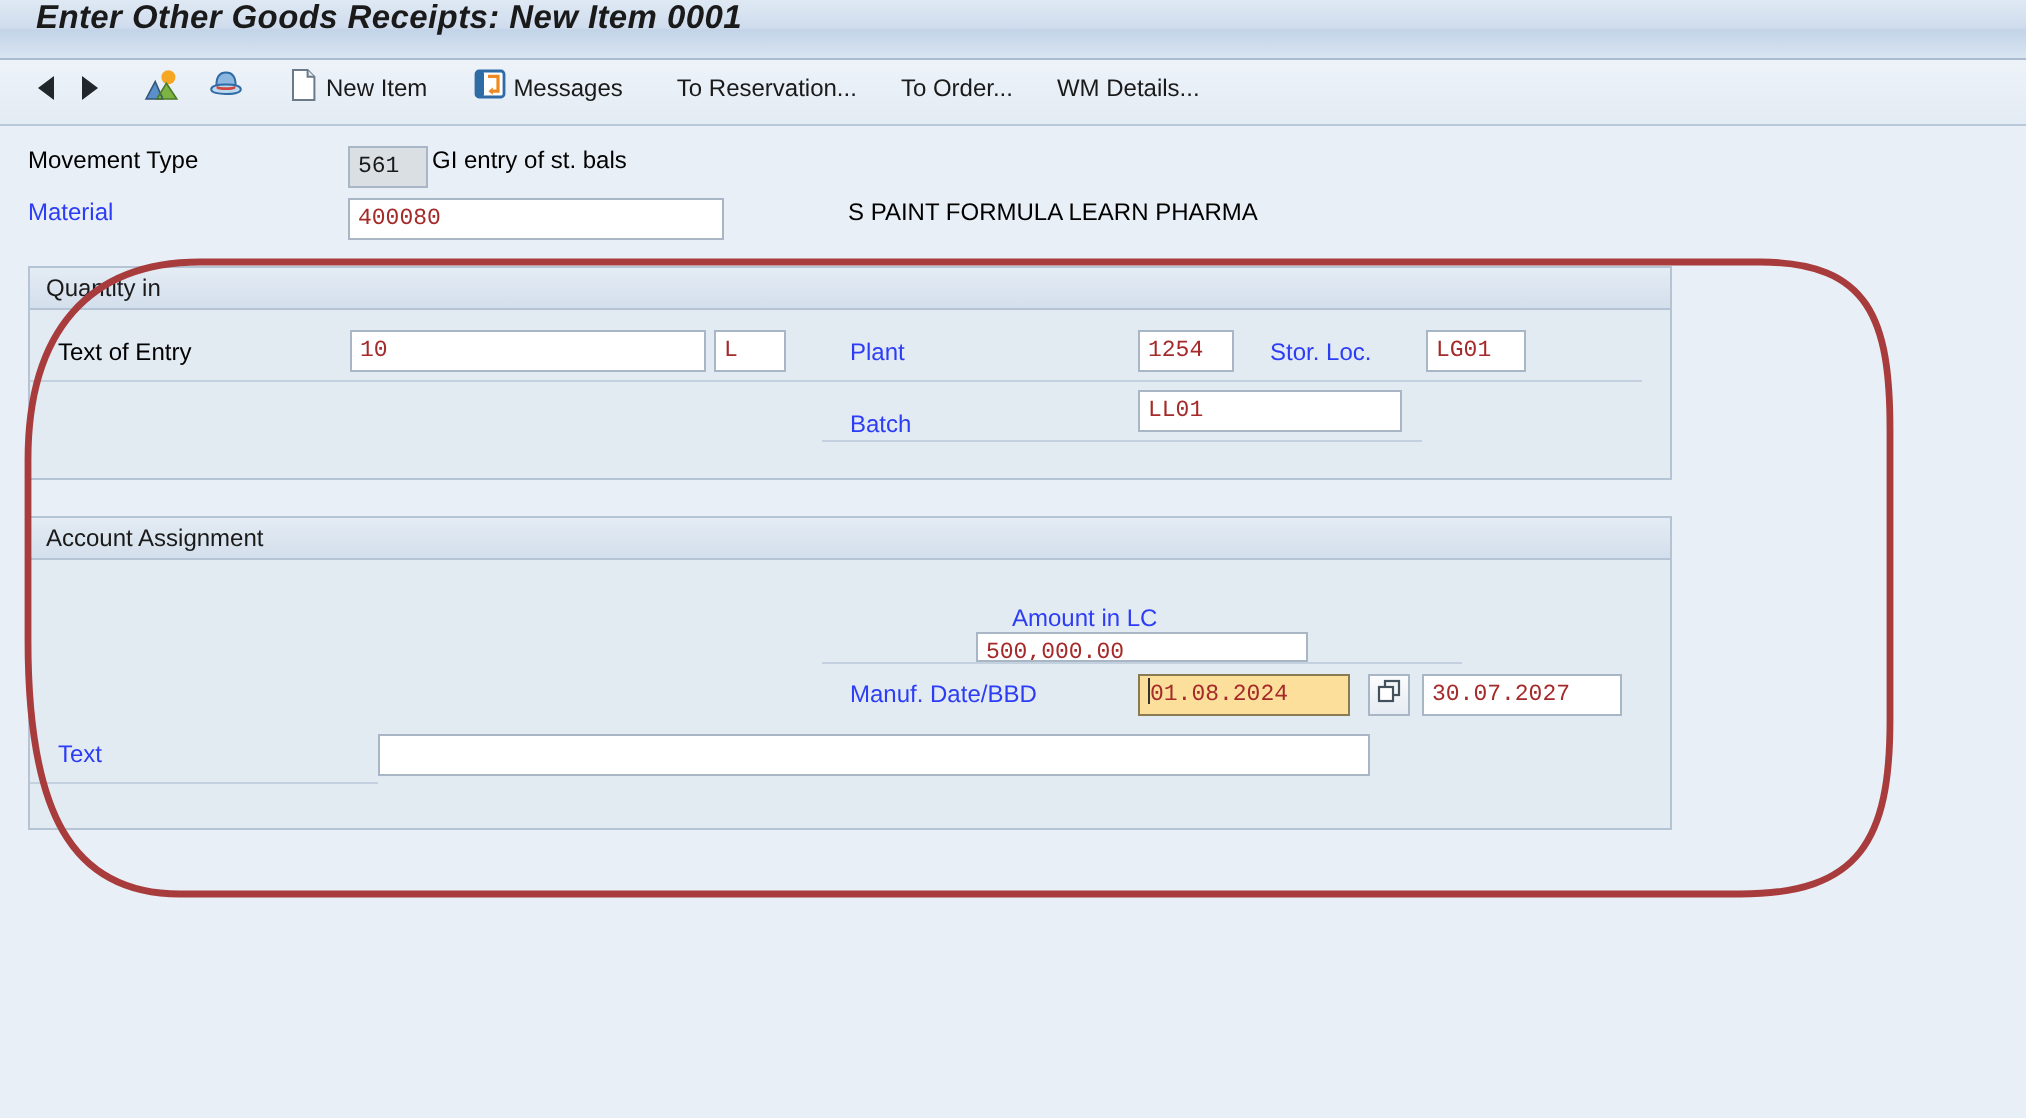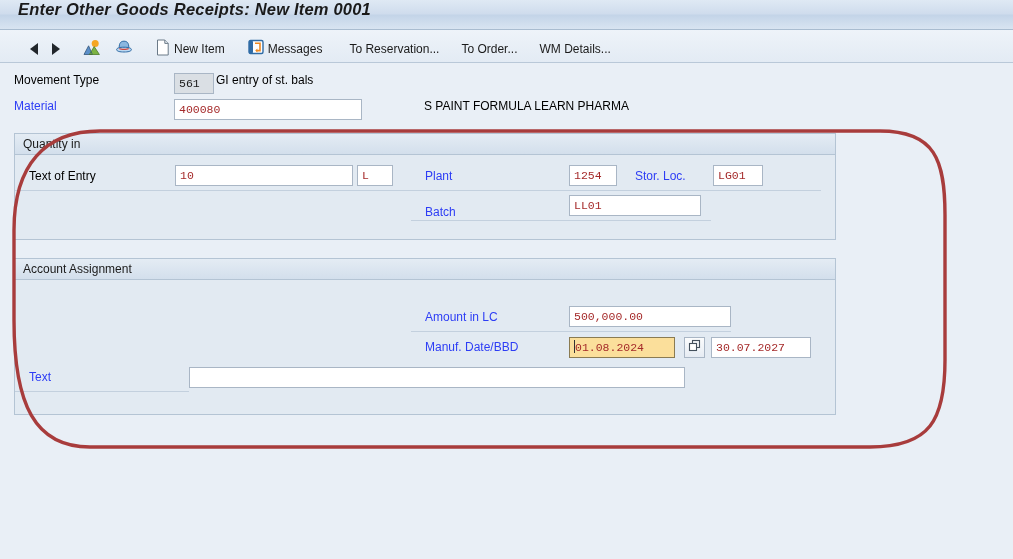--- a/index.html
+++ b/index.html
@@ -33,22 +33,22 @@
     color: #1a1a1a;
     letter-spacing: .2px;
   }
 
   
   #toolbar {
     height: 33px;
     background: linear-gradient(to bottom, #eef3f9 0%, #e3ebf4 100%);
     border-bottom: 1px solid #b9c8d8;
     display: flex;
-    align-items: flex-end;
-    padding-left: 23px;
+    align-items: flex-start;
+    padding-left: 12px;
     box-sizing: border-box;
     gap: 0px;
   }
   .tb-btn {
     display: flex;
     align-items: center;
     height: 25px;
     padding: 0 6px;
     border: 1px solid transparent;
     border-radius: 2px;
@@ -322,21 +322,21 @@
   <div style="height:18px;"></div>
 
   <div class="panel">
     <div class="panel-head">Account Assignment</div>
     <div class="panel-body">
 
       <div style="height:16px;"></div>
 
       <div class="frow">
         <div style="width:396px;height:30px;"></div>
-        <div class="underline-cell" style="width:320px;">
+        <div class="underline-cell" style="width:320px;flex-direction:column;">
           <span class="label lbl-blue" style="width:158px;">Amount in LC</span>
           <span class="fld" style="width:166px;">500,000.00</span>
         </div>
       </div>
 
       <div class="frow">
         <div style="width:396px;height:30px;"></div>
         <span class="label lbl-blue" style="width:158px;">Manuf. Date/BBD</span>
 
         <span style="position:relative;display:inline-flex;align-items:center;">

